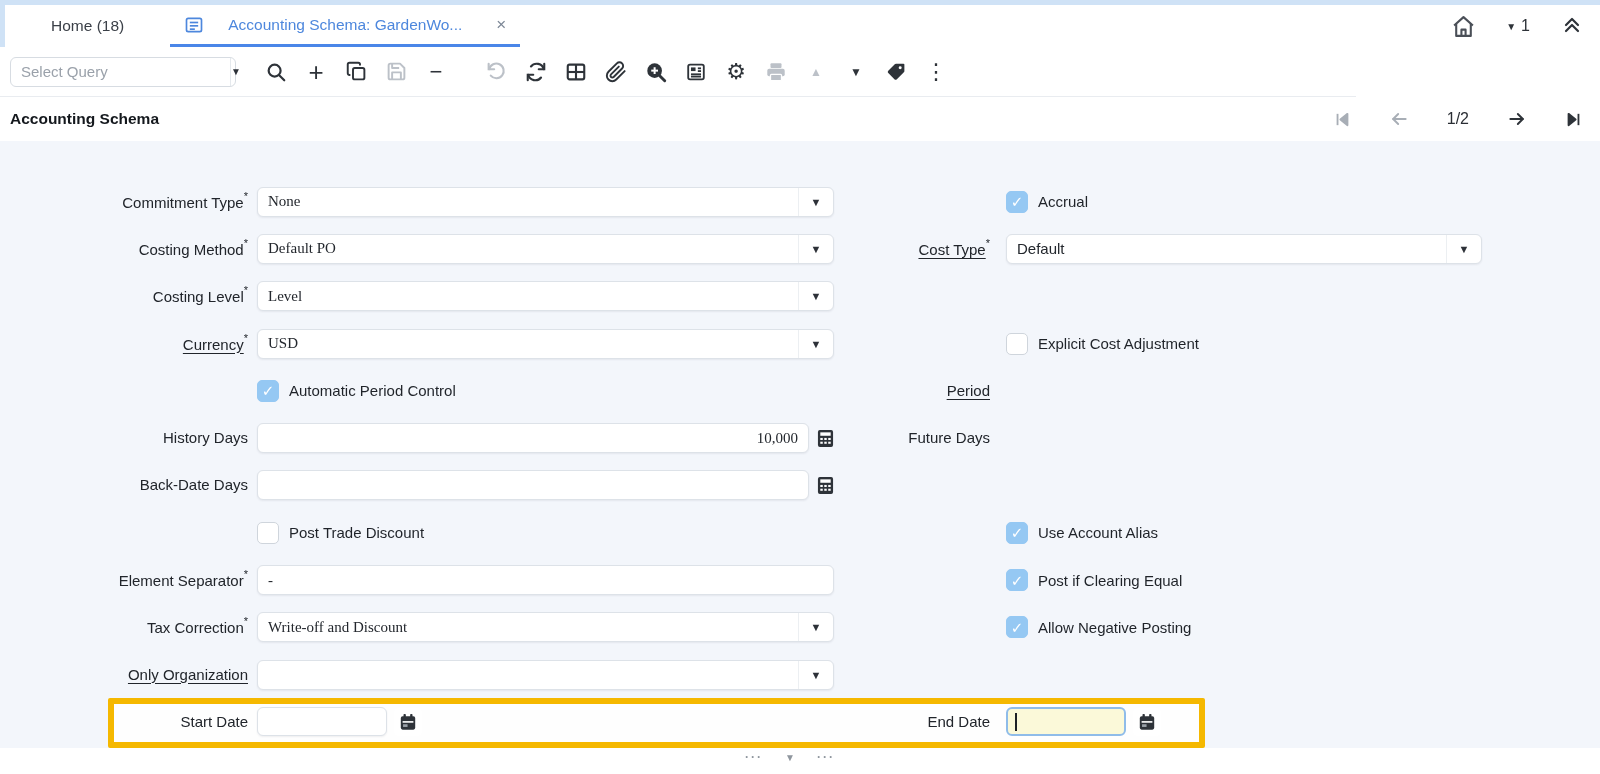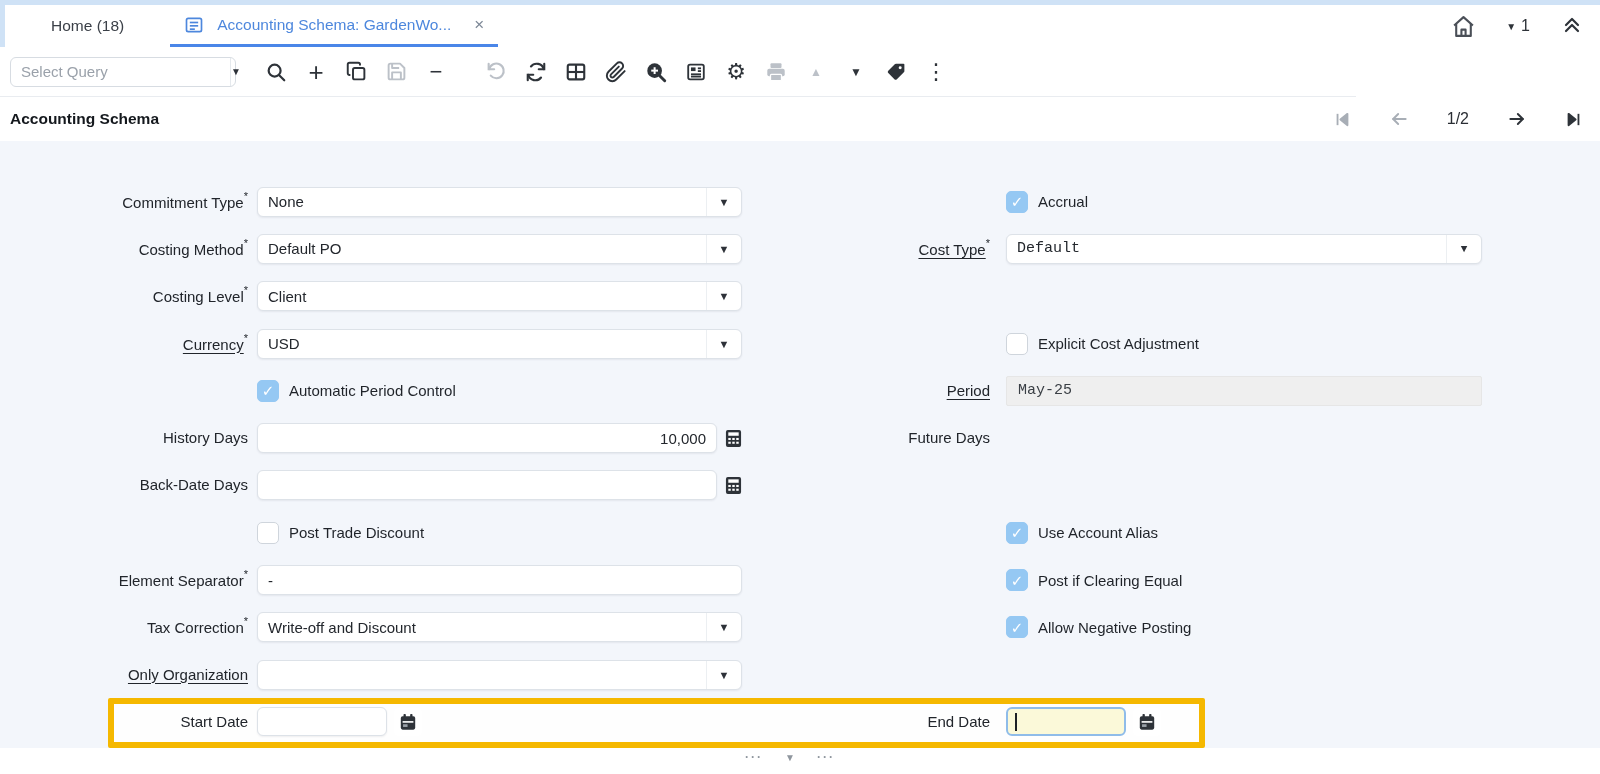--- a/index.html
+++ b/index.html
@@ -8,21 +8,21 @@
   .page { position:relative; width:1600px; height:774px; background:#fff; }
 
   
   .topstrip { position:absolute; left:0; top:0; width:1600px; height:5px; background:#cfe2f6; }
   .leftnotch { position:absolute; left:0; top:5px; width:5px; height:42px; background:#cfe2f6; }
 
   
   .tabbar { position:absolute; left:5px; top:5px; right:0; height:42px; background:#fff;
     display:flex; align-items:stretch;margin-left:24px; }
   .tab-home { display:flex; align-items:center; padding:0 28px 0 22px; font-size:15.5px; color:#3b4048; }
-  .tab-active { display:flex; align-items:center; gap:13px; padding:0 14px; margin-left:18px;
+  .tab-active { display:flex; align-items:center; gap:24px; padding:0 14px; margin-left:18px;
     color:#4d87dd; font-size:15.5px; border-bottom:3px solid #4a86e8; }
   .tab-active svg { display:block; }
   .tab-close { color:#7c8796; font-size:17px; margin-left:10px; line-height:1; cursor:pointer; }
   .tabbar-right { margin-left:auto; display:flex; align-items:center; gap:30px; padding-right:16px; color:#4a4f57; }
   .winbadge { display:flex; align-items:center; gap:5px; font-size:16px; color:#2e3339; }
   .winbadge .tri { font-size:10px; color:#2e3339; }
 
   
   .toolbar { position:absolute; left:0; top:47px; width:1356px; height:50px; background:#fff;
     display:flex; align-items:center; border-bottom:1px solid #e9ecf0; }
@@ -57,22 +57,22 @@
   .col { position:absolute; top:37px; z-index:1; }
   .col.left { left:8px; width:734px; }
   .col.right { left:860px; width:622px; }
   .row { height:47.3px; display:flex; align-items:center; }
   .lbl { text-align:right; font-size:15px; color:#21252b; flex:none; line-height:1.2; }
   .col.left .lbl { width:240px; }
   .col.right .lbl { width:130px; }
   .lbl .link { text-decoration:underline; text-underline-offset:3px; }
   .lbl sup { font-size:11px; position:relative; top:-2px; }
   .fieldwrap { flex:none; display:flex; align-items:center; }
-  .col.left .fieldwrap { width:485px; margin-left:9px; }
-  .col.right .fieldwrap { width:476px; margin-left:16px;font-family:Liberation Mono, monospace; }
+  .col.left .fieldwrap { width:577px; margin-left:9px;font-family:Liberation Serif, serif; }
+  .col.right .fieldwrap { width:476px; margin-left:16px; }
 
   .field { height:30px; background:#fff; border:1px solid #dde2e8; border-radius:6px;
     display:flex; align-items:center; font-size:15px; color:#23272d;
     box-shadow:0 1px 2px rgba(25,35,50,.07); }
   .field .val { flex:1; padding:0 10px; white-space:nowrap; overflow:hidden; }
   .field.num .val { text-align:right;margin-left:8px; }
   .field .dd { width:35px; align-self:stretch; border-left:1px solid #eceff2; display:flex; align-items:center;
     justify-content:center; font-size:11px; color:#2d3138; cursor:pointer; border-radius:0 6px 6px 0; }
   .grow { flex:1; }
   .calcicon { margin-left:8px; color:#2e3339; display:flex; cursor:pointer; }
@@ -298,21 +298,21 @@
             <div class="field grow">
           <span class="val">Default PO</span>
               <span class="dd">▼</span>
             </div>
           </div>
       </div>
       <div class="row">
         <div class="lbl"><span>Costing Level</span><sup>*</sup></div>
         <div class="fieldwrap">
             <div class="field grow">
-          <span class="val">Client</span>
+          <span class="val">Level</span>
               <span class="dd">▼</span>
             </div>
           </div>
       </div>
       <div class="row">
         <div class="lbl"><span class="link">Currency</span><sup>*</sup></div>
         <div class="fieldwrap">
             <div class="field grow">
           <span class="val">USD</span>
               <span class="dd">▼</span>
@@ -442,25 +442,20 @@
       </div>
       <div class="row"></div>
       <div class="row">
         <div class="chkwrap">
           <span class="chk"></span>
           <span class="chklbl">Explicit Cost Adjustment</span>
         </div>
       </div>
       <div class="row">
         <div class="lbl"><span class="link">Period</span></div>
-        <div class="fieldwrap">
-            <div class="readonly">
-              <span class="val">May-25</span>
-            </div>
-          </div>
       </div>
       <div class="row">
         <div class="lbl"><span>Future Days</span></div>
       </div>
       <div class="row"></div>
       <div class="row">
         <div class="chkwrap">
           <span class="chk checked">
               <span class="tick">✓</span>
             </span>

